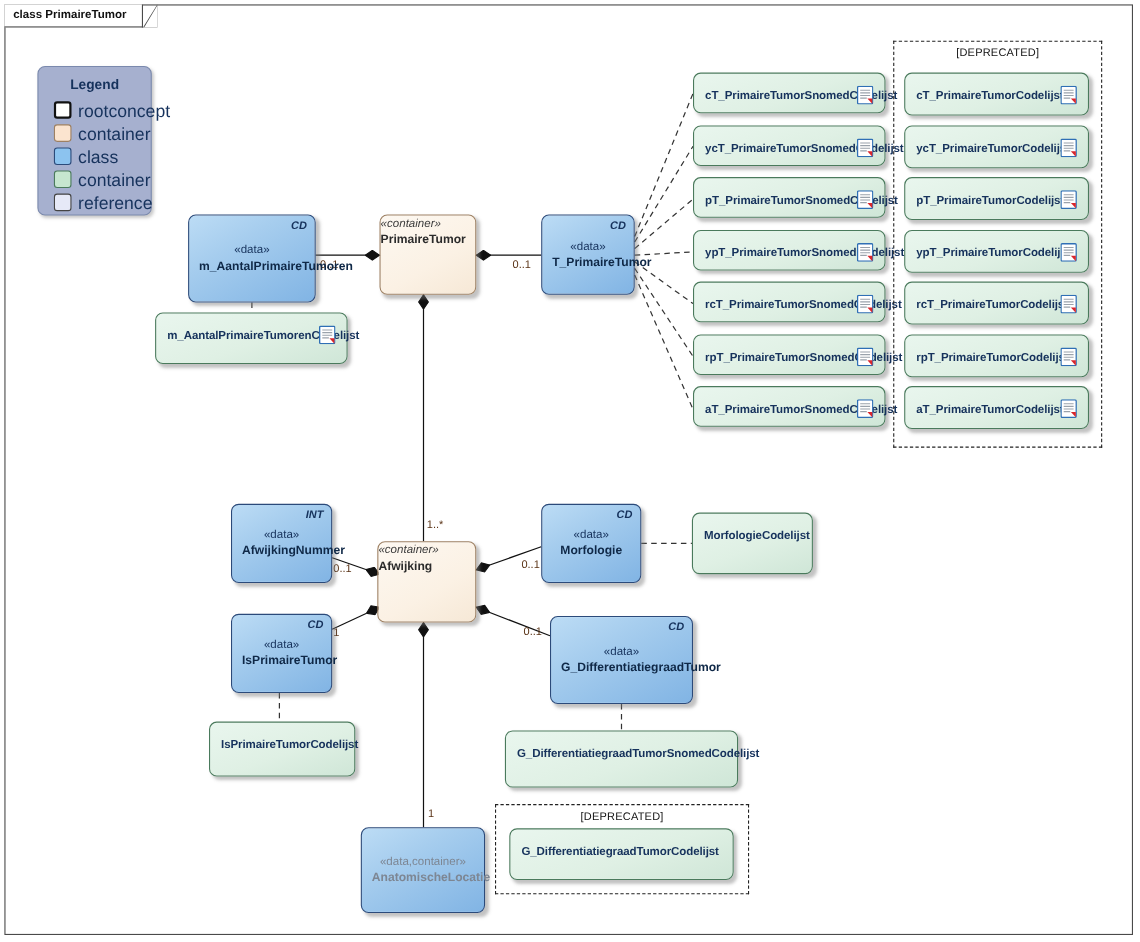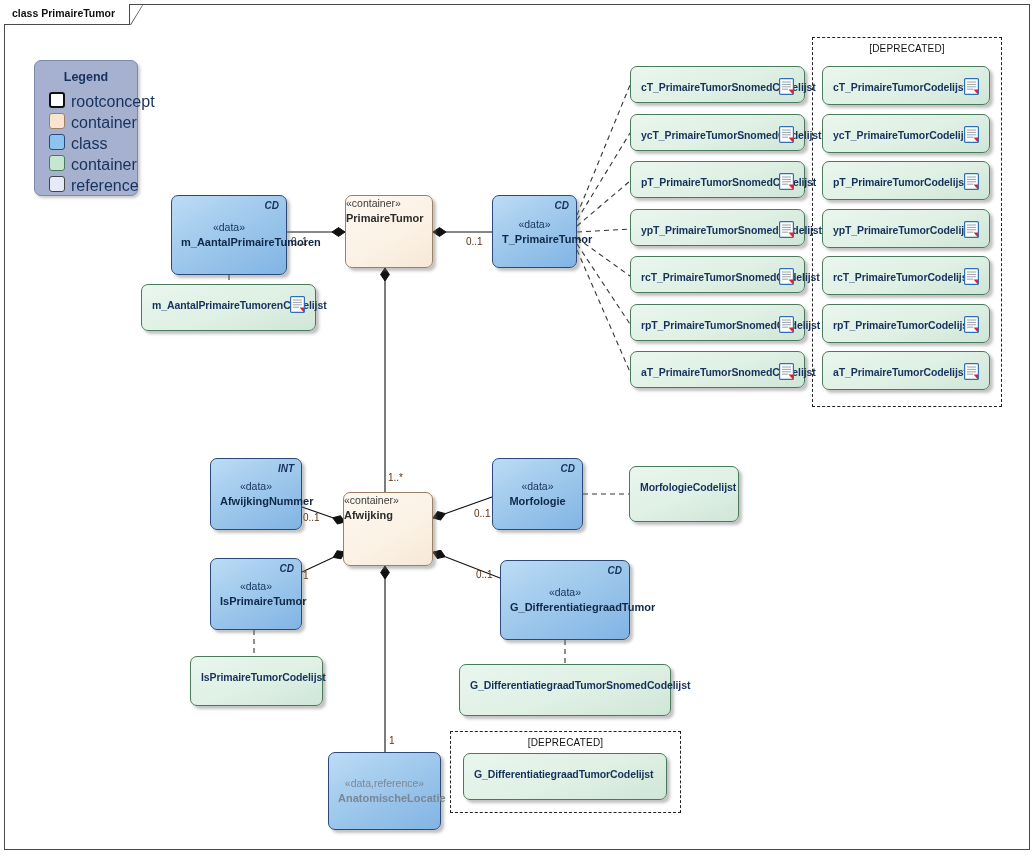--- a/index.html
+++ b/index.html
@@ -23,21 +23,21 @@
   .cls .corner{position:absolute;right:7px;top:4px;font-size:10px;font-style:italic;font-weight:bold;color:#16325c;}
   .cls .body{position:absolute;left:0;right:0;top:50%;transform:translateY(-50%);text-align:center;padding:0 9px;box-sizing:border-box;}
   .stereo{display:block;font-size:10.5px;color:#16325c;line-height:15px;white-space:nowrap;}
   .nm{display:block;font-size:11px;font-weight:bold;color:#0f2847;line-height:15px;white-space:nowrap;}
   .ref .stereo,.ref .nm{color:#7d8693;font-weight:bold;}
   .ref .stereo{font-weight:normal;}
 
   .container-cls{border:1.4px solid #9d8063;border-radius:7px;
        background:linear-gradient(150deg,#fdf8f1 0%,#fbf1e4 60%,#f6e8d6 100%);
        box-shadow:3px 3px 3px rgba(120,120,120,.45);}
-  .container-cls .stereo{color:#3b3b3b;}
+  .container-cls .stereo{color:#3b3b3b;font-style:italic;}
   .container-cls .nm{color:#2b2b2b;}
 
   .codelist{border:1.4px solid #4a7a5c;border-radius:7px;
        background:linear-gradient(160deg,#e9f6ee 0%,#dff0e4 55%,#cfe6d7 100%);
        box-shadow:3px 3px 3px rgba(120,120,120,.45);}
   .codelist .cl-label{position:absolute;left:10px;top:14px;font-size:10.5px;font-weight:bold;color:#16325c;white-space:nowrap;letter-spacing:-.1px;}
   .doc-icon{position:absolute;width:15px;height:17px;}
 
   
   .dep-frame{position:absolute;box-sizing:border-box;border:1.6px dashed #222;background:transparent;}
@@ -413,21 +413,21 @@
   <div class="node codelist" style="left:459px;top:664px;width:212px;height:52px;">
     <span class="cl-label">G_DifferentiatiegraadTumorSnomedCodelijst</span>
   </div>
 
   <div class="node codelist" style="left:190px;top:656px;width:133px;height:50px;">
     <span class="cl-label">IsPrimaireTumorCodelijst</span>
   </div>
 
   <div class="node cls ref" style="left:328px;top:752px;width:113px;height:78px;">
     <div class="body">
-      <span class="stereo">«data,reference»</span>
+      <span class="stereo">«data,container»</span>
       <span class="nm">AnatomischeLocatie</span>
     </div>
   </div>
 
   <div class="dep-frame" style="left:450px;top:731px;width:231px;height:82px;">
     <span class="dep-title">[DEPRECATED]</span>
   </div>
   <div class="node codelist" style="left:463px;top:753px;width:204px;height:47px;">
     <span class="cl-label">G_DifferentiatiegraadTumorCodelijst</span>
   </div>

